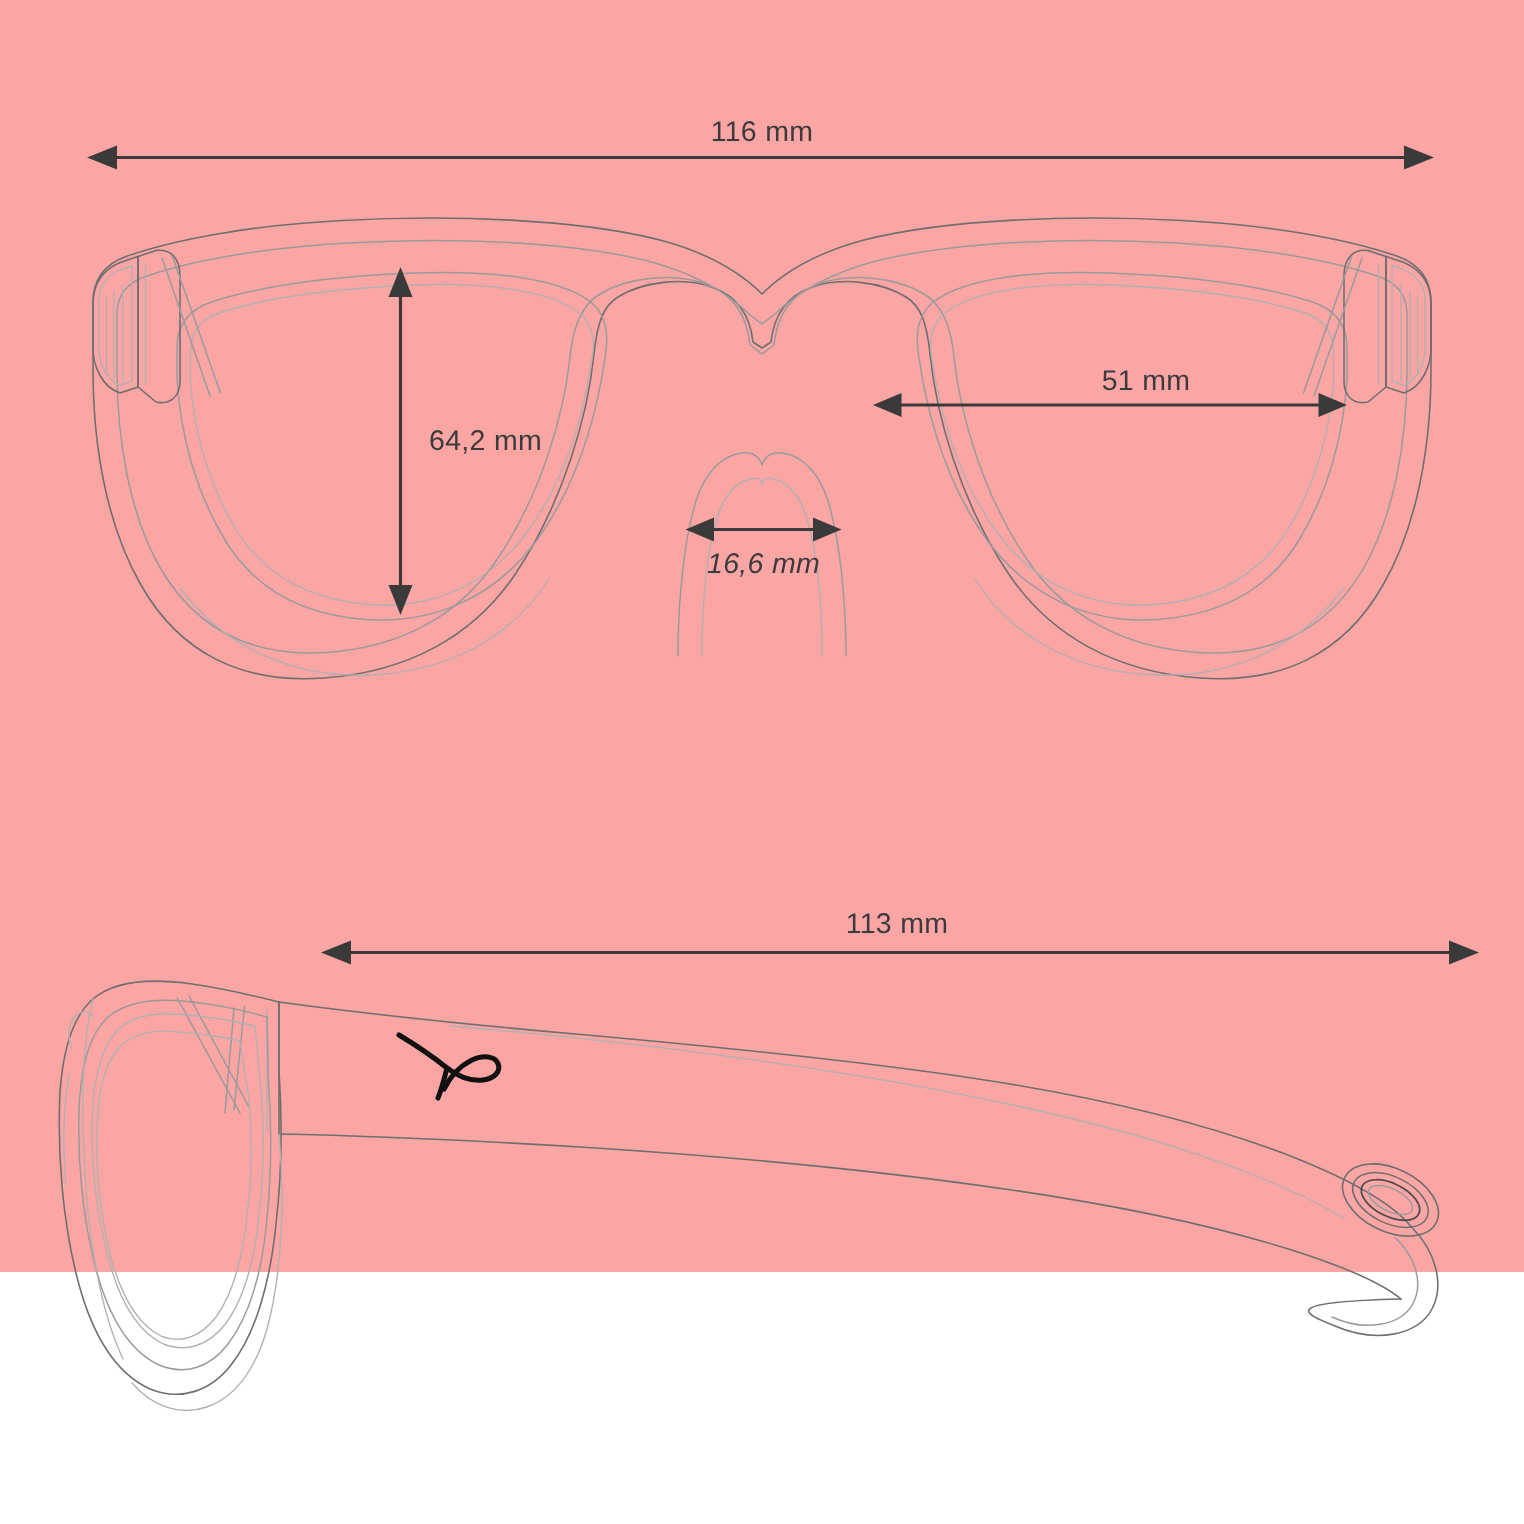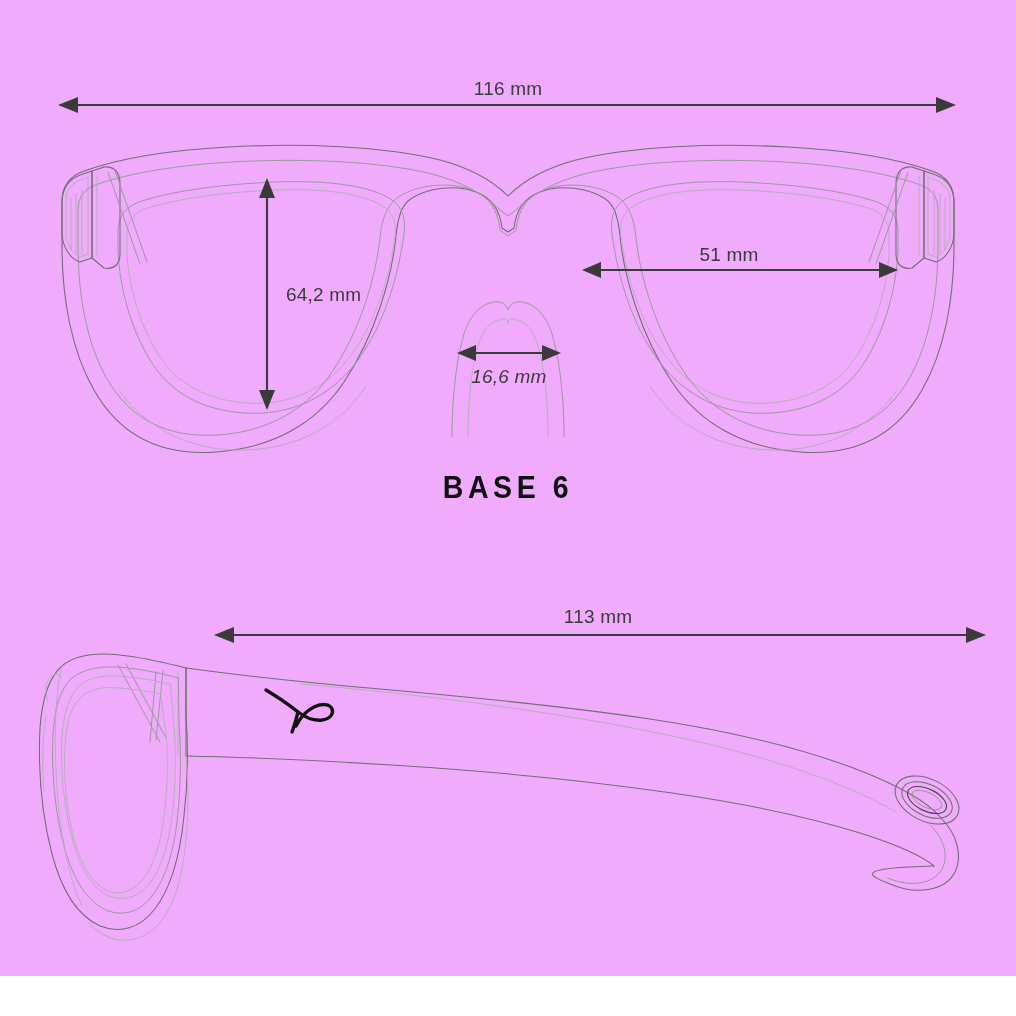--- a/index.html
+++ b/index.html
@@ -3,21 +3,21 @@
 <meta charset="utf-8">
 <title>Eyewear Dimensions</title>
 <style>
   html,body{margin:0;padding:0;background:#ffffff;}
   body{
     width:1016px;height:1016px;
     font-family:"Liberation Sans","DejaVu Sans",sans-serif;
     -webkit-font-smoothing:antialiased;
     overflow:hidden;
   }
-  #stage{position:relative;width:1016px;height:976px;background:#f0abfc;}
+  #stage{position:relative;width:1016px;height:848px;background:#fca5a5;}
 
   
   .dim-label{
     position:absolute;
     color:#3b3b3b;
     font-size:19px;
     letter-spacing:.2px;
     white-space:nowrap;
     font-family:"Liberation Sans","DejaVu Sans",sans-serif;
   }
@@ -338,21 +338,20 @@
       <line class="arrow" x1="228" y1="635" x2="972" y2="635"></line>
       <polygon class="arrowhead" points="214,635 234,627 234,643"></polygon>
       <polygon class="arrowhead" points="986,635 966,627 966,643"></polygon>
     </g>
   </svg>
 
   <div class="dim-label center" style="left:508px;top:78px;">116 mm</div>
 
   <div class="dim-label" style="left:286px;top:284px;">64,2 mm</div>
 
-  <div class="dim-label center" style="left:729px;top:244px;">51 mm</div>
+  <div class="dim-label center" style="left:764px;top:244px;">51 mm</div>
 
   <div class="dim-label center" style="left:509px;top:366px;font-style:italic;">16,6 mm</div>
 
-  <div id="base-label"><span>BASE 6</span></div>
 
   <div class="dim-label center" style="left:598px;top:606px;">113 mm</div>
 
 </div>
 
 </body></html>

